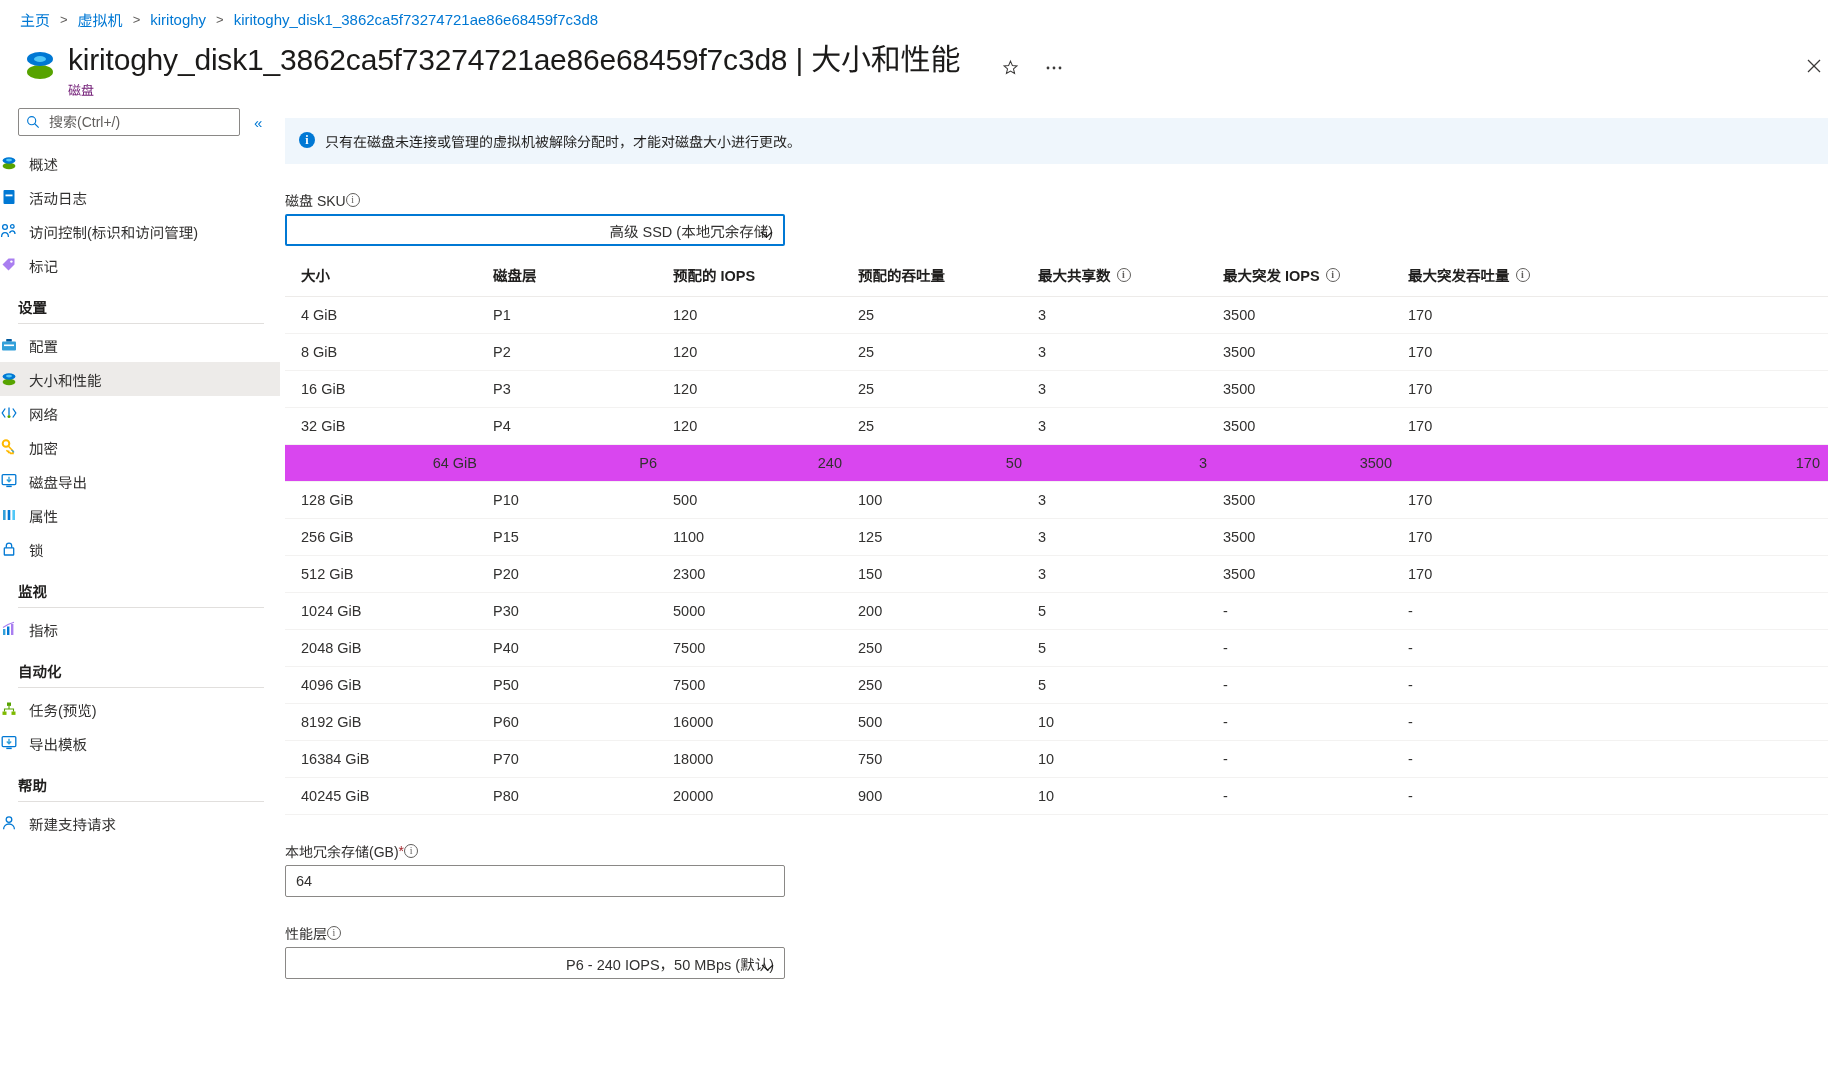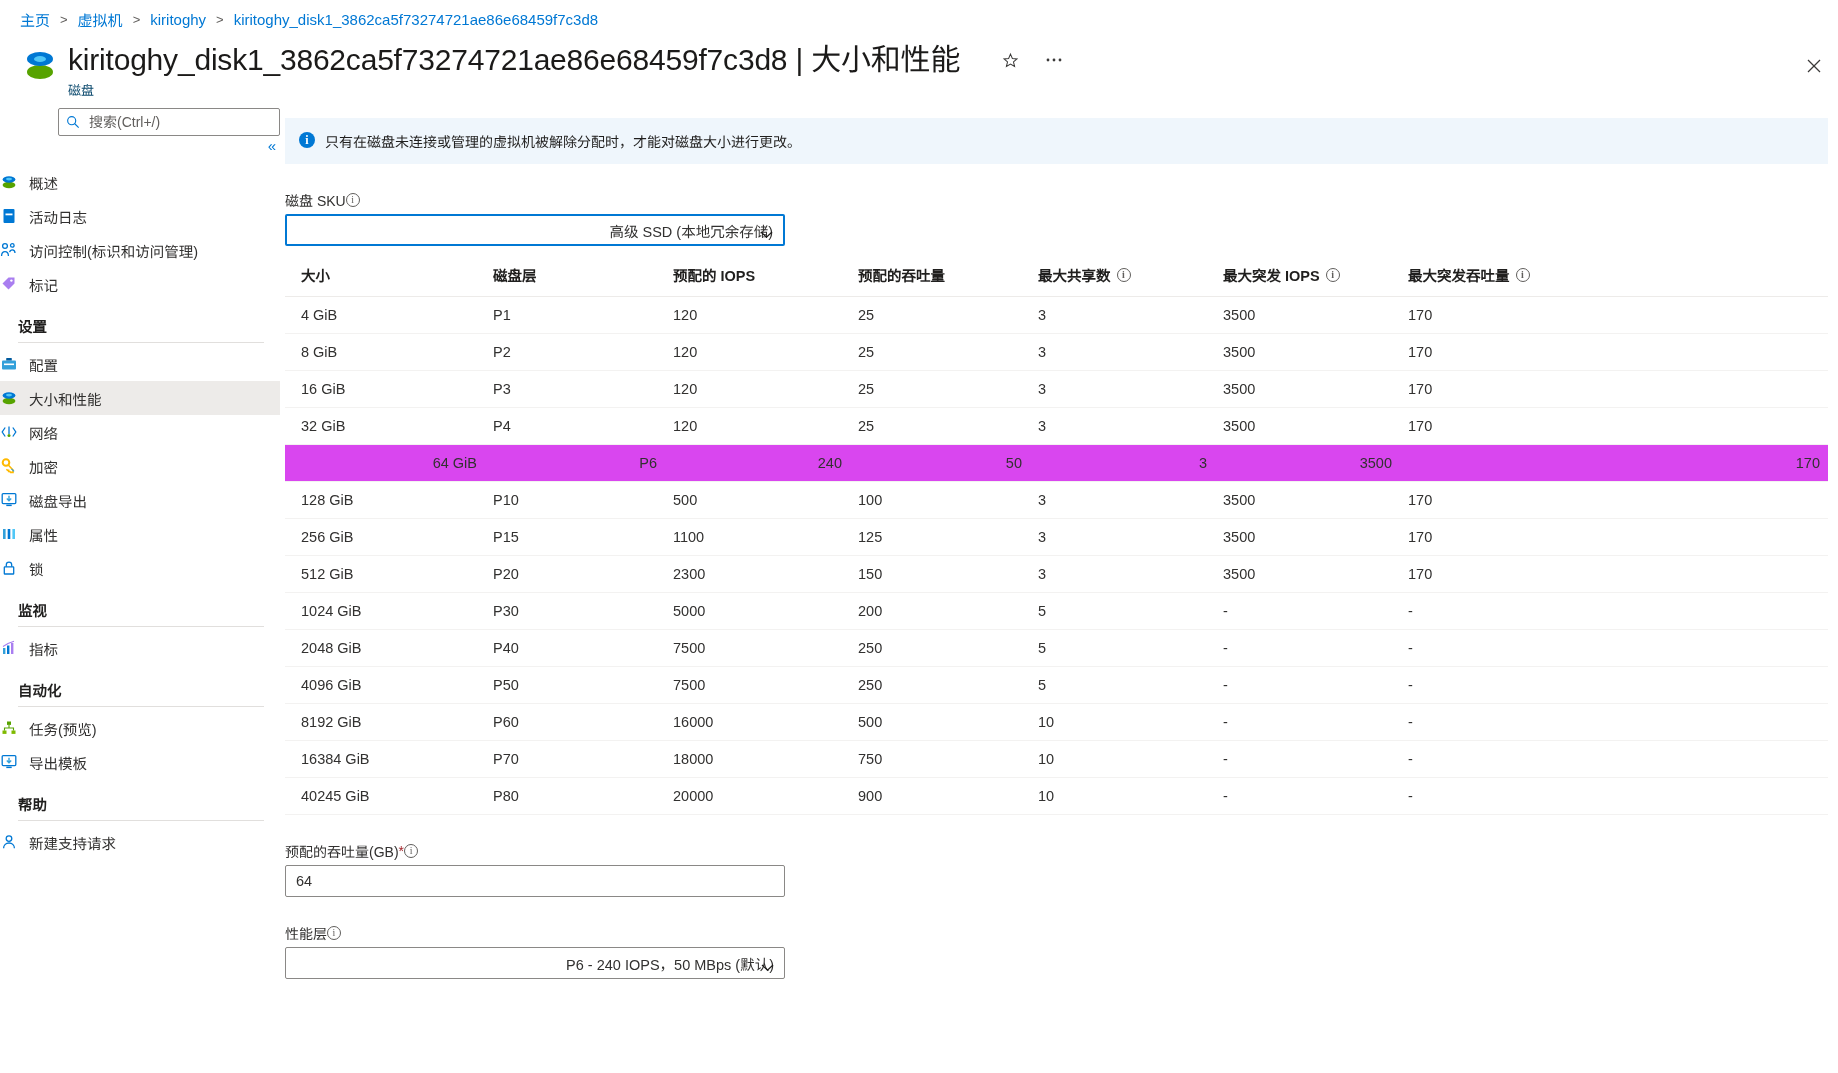--- a/index.html
+++ b/index.html
@@ -64,21 +64,21 @@
     content:""; position:absolute; left:7px; top:4px;
     width:12px; height:6px; background:#50c7f7; border-radius:50%;
   }
   .title-block {
     margin-left: 12px;
     display: flex;
     flex-direction: column;
   }
   .title-row {
     display: flex;
-    align-items: center;
+    align-items: flex-end;
     gap: 12px;
   }
   .page-title {
     font-size: 30px;
     font-weight: 400;
     color: #1b1a19;
     letter-spacing: -0.2px;
     white-space: nowrap;
     line-height: 36px;
   }
@@ -90,21 +90,21 @@
     color: #32313c;
   }
   .icon-btn {
     background: none; border: none; padding: 2px 4px;
     cursor: pointer; color: #32313c;
     display: inline-flex; align-items: center; justify-content: center;
     line-height: 1;
   }
   .subtitle {
     font-size: 13px;
-    color: #0c4a6e;
+    color: #701a75;
     margin-top: 2px;
   }
   .close-btn {
     position: absolute;
     right: 8px; top: 14px;
     font-size: 22px;
     color: #3b3a39;
     background: none; border: none; cursor: pointer;
     line-height: 1; padding: 4px 8px;
     font-weight: 300;
@@ -120,23 +120,22 @@
   .sidebar {
     width: 280px;
     flex: 0 0 280px;
     padding: 0;
     background: #ffffff;
     font-size: 14.5px;
     overflow: hidden;
   }
   .search-row {
     display: flex;
-    align-items: flex-end;
+    align-items: center;
     padding: 8px 0 10px 18px;
-    flex-direction: column;
   }
   .search-box {
     position: relative;
     width: 222px;
   }
   .search-box input {
     width: 100%;
     height: 28px;
     padding: 0 6px 0 30px;
     border: 1px solid #8a8886;
@@ -729,21 +728,21 @@
             <td class="col-iops">20000</td>
             <td class="col-thr">900</td>
             <td class="col-shares">10</td>
             <td class="col-burst">-</td>
             <td class="col-bthr">-</td>
           </tr>
         </tbody>
     </table>
 
     <div class="field-label">
-      <span>预配的吞吐量(GB)</span>
+      <span>本地冗余存储(GB)</span>
       <span class="req-star">*</span>
       <span class="info-circle">i</span>
     </div>
     <input class="text-input" type="text" value="64" style="">
 
     <div class="field-label">
       <span>性能层</span>
       <span class="info-circle">i</span>
     </div>
     <div class="select-ctl plain">

